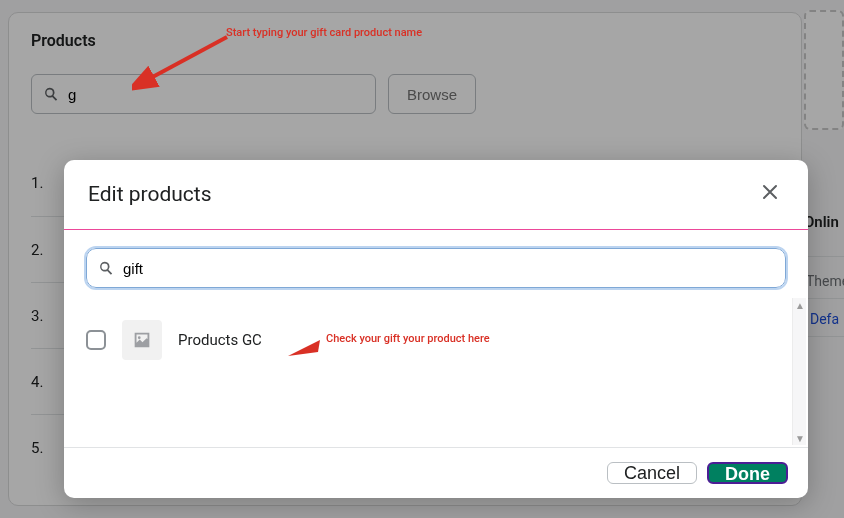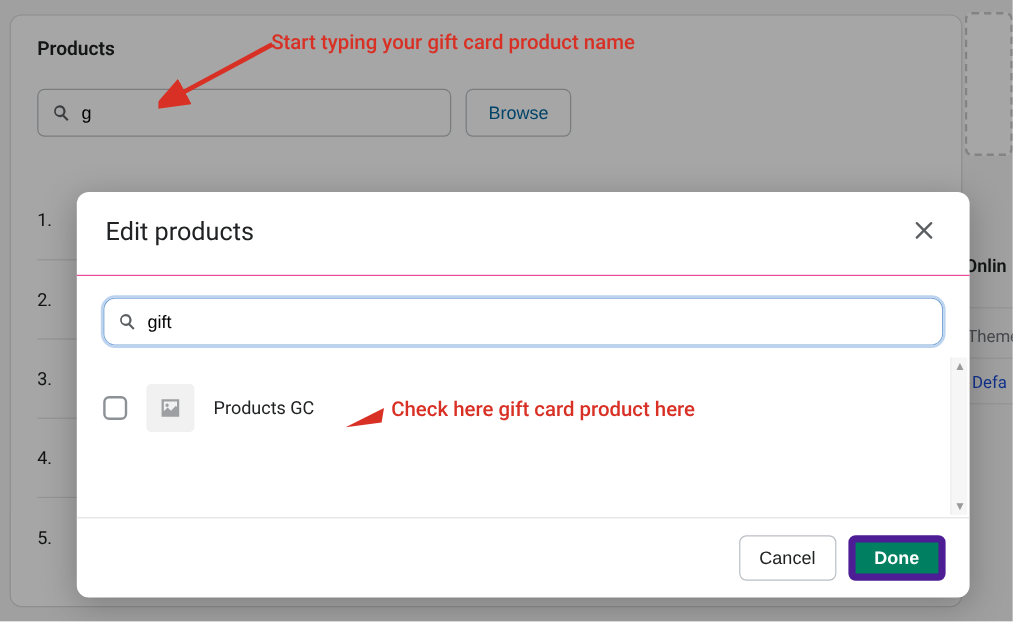--- a/index.html
+++ b/index.html
@@ -27,21 +27,21 @@
       border: 1px solid #babfc3;
       border-radius: 6px;
       display: flex; align-items: center;
       padding: 0 10px; gap: 8px;
       background: #fff;
     }
     .bg-search input { border: none; outline: none; font-size: 15px; flex: 1; background: transparent; }
     .bg-browse {
       height: 40px; padding: 0 18px;
       border: 1px solid #babfc3; border-radius: 6px; background: #fff;
-      font-size: 15px; color: #0369a1;
+      font-size: 15px; color: #737373;
     }
     .bg-sort {
       height: 40px; padding: 0 28px 0 14px;
       border: 1px solid #babfc3; border-radius: 6px; background: #fff;
       font-size: 15px; color: #202223;
       margin-left: 20px; width: 240px;
       display: flex; align-items: center; gap: 4px; position: relative;
     }
     .bg-sort .lbl { color: #6d7175; }
     .bg-sort .caret { position: absolute; right: 10px; top: 11px; font-size: 14px; color: #5c5f62; }
@@ -57,21 +57,21 @@
     }
     .right-hint .box { position: absolute; top: 0; right: 0; width: 40px; height: 120px; border: 2px dashed #c9c9c9; border-radius: 6px; background: #fff; }
     .right-hint .row1 { position: absolute; top: 203px; right: 0; width: 40px; font-size: 15px; font-weight: 600; color: #202223; }
     .right-hint .row2 { position: absolute; top: 263px; right: 0; width: 38px; font-size: 14px; color: #6d7175; }
     .right-hint .row3 { position: absolute; top: 301px; right: 0; width: 34px; font-size: 14px; color: #1d4ed8; }
     .right-hint .hr { position: absolute; top: 246px; right: 0; width: 40px; height: 1px; background: #e1e3e5; }
     .right-hint .hr2 { position: absolute; top: 288px; right: 0; width: 40px; height: 1px; background: #e1e3e5; }
     .right-hint .hr3 { position: absolute; top: 326px; right: 0; width: 40px; height: 1px; background: #e1e3e5; }
 
     
-    .anno { position: absolute; color: #d93025; font-size: 17px; font-weight: 500; pointer-events: none; }
+    .anno { position: absolute; color: #d93025; font-size: 11px; font-weight: 500; pointer-events: none; }
     .anno1 { top: 26px; left: 226px; }
     .arrow1 { position: absolute; top: 22px; left: 132px; width: 120px; height: 70px; pointer-events: none; }
     .anno2 { top: 332px; left: 326px; }
     .arrow2 { position: absolute; top: 340px; left: 288px; width: 32px; height: 20px; pointer-events: none; }
 
     
     .modal {
       position: absolute;
       top: 160px; left: 64px;
       width: 744px; height: 338px;
@@ -116,23 +116,23 @@
       background: #f6f6f7; border-left: 1px solid #ececec;
     }
     .sb-arrow { position: absolute; left: 0; width: 14px; height: 14px; display: flex; align-items: center; justify-content: center; color: #9a9a9a; font-size: 10px; }
     .sb-arrow.up { top: 0; }
     .sb-arrow.down { bottom: 0; }
     .modal-footer {
       border-top: 1px solid #e1e3e5;
       padding: 14px 20px;
       display: flex; justify-content: flex-end; gap: 10px;
     }
-    .btn { height: 38px; padding: 0 16px; border-radius: 6px; font-size: 15px; cursor: pointer; }
+    .btn { height: 22px; padding: 0 16px; border-radius: 6px; font-size: 18px; cursor: pointer; }
     .btn-cancel { background: #fff; border: 1px solid #babfc3; color: #202223; }
-    .btn-done { background: #008060; border: 6px solid #4c1d95; color: #fff; font-weight: 600; }
+    .btn-done { background: #008060; border: 2px solid #4c1d95; color: #fff; font-weight: 600; }
     .search-icon-svg { width: 18px; height: 18px; color: #5c5f62; flex-shrink: 0; }
   </style>
 </head>
 <body>
 
 <div class="bg-panel">
   <div class="bg-title">Products</div>
   <div class="bg-row1">
     <div class="bg-search">
       <svg class="search-icon-svg" viewBox="0 0 20 20" fill="currentColor">
@@ -214,16 +214,16 @@
       <div class="sb-arrow up">▲</div>
       <div class="sb-arrow down">▼</div>
     </div>
   </div>
   <div class="modal-footer">
     <button class="btn btn-cancel">Cancel</button>
     <button class="btn btn-done">Done</button>
   </div>
 </div>
 
-<div class="anno anno2">Check here gift card product here</div>
+<div class="anno anno2">Check your gift your product here</div>
 <svg class="arrow2" viewBox="0 0 32 20">
   <path d="M32,0 L0,16 L30,12 z" fill="#d93025"></path>
 </svg>
 
 </body></html>

